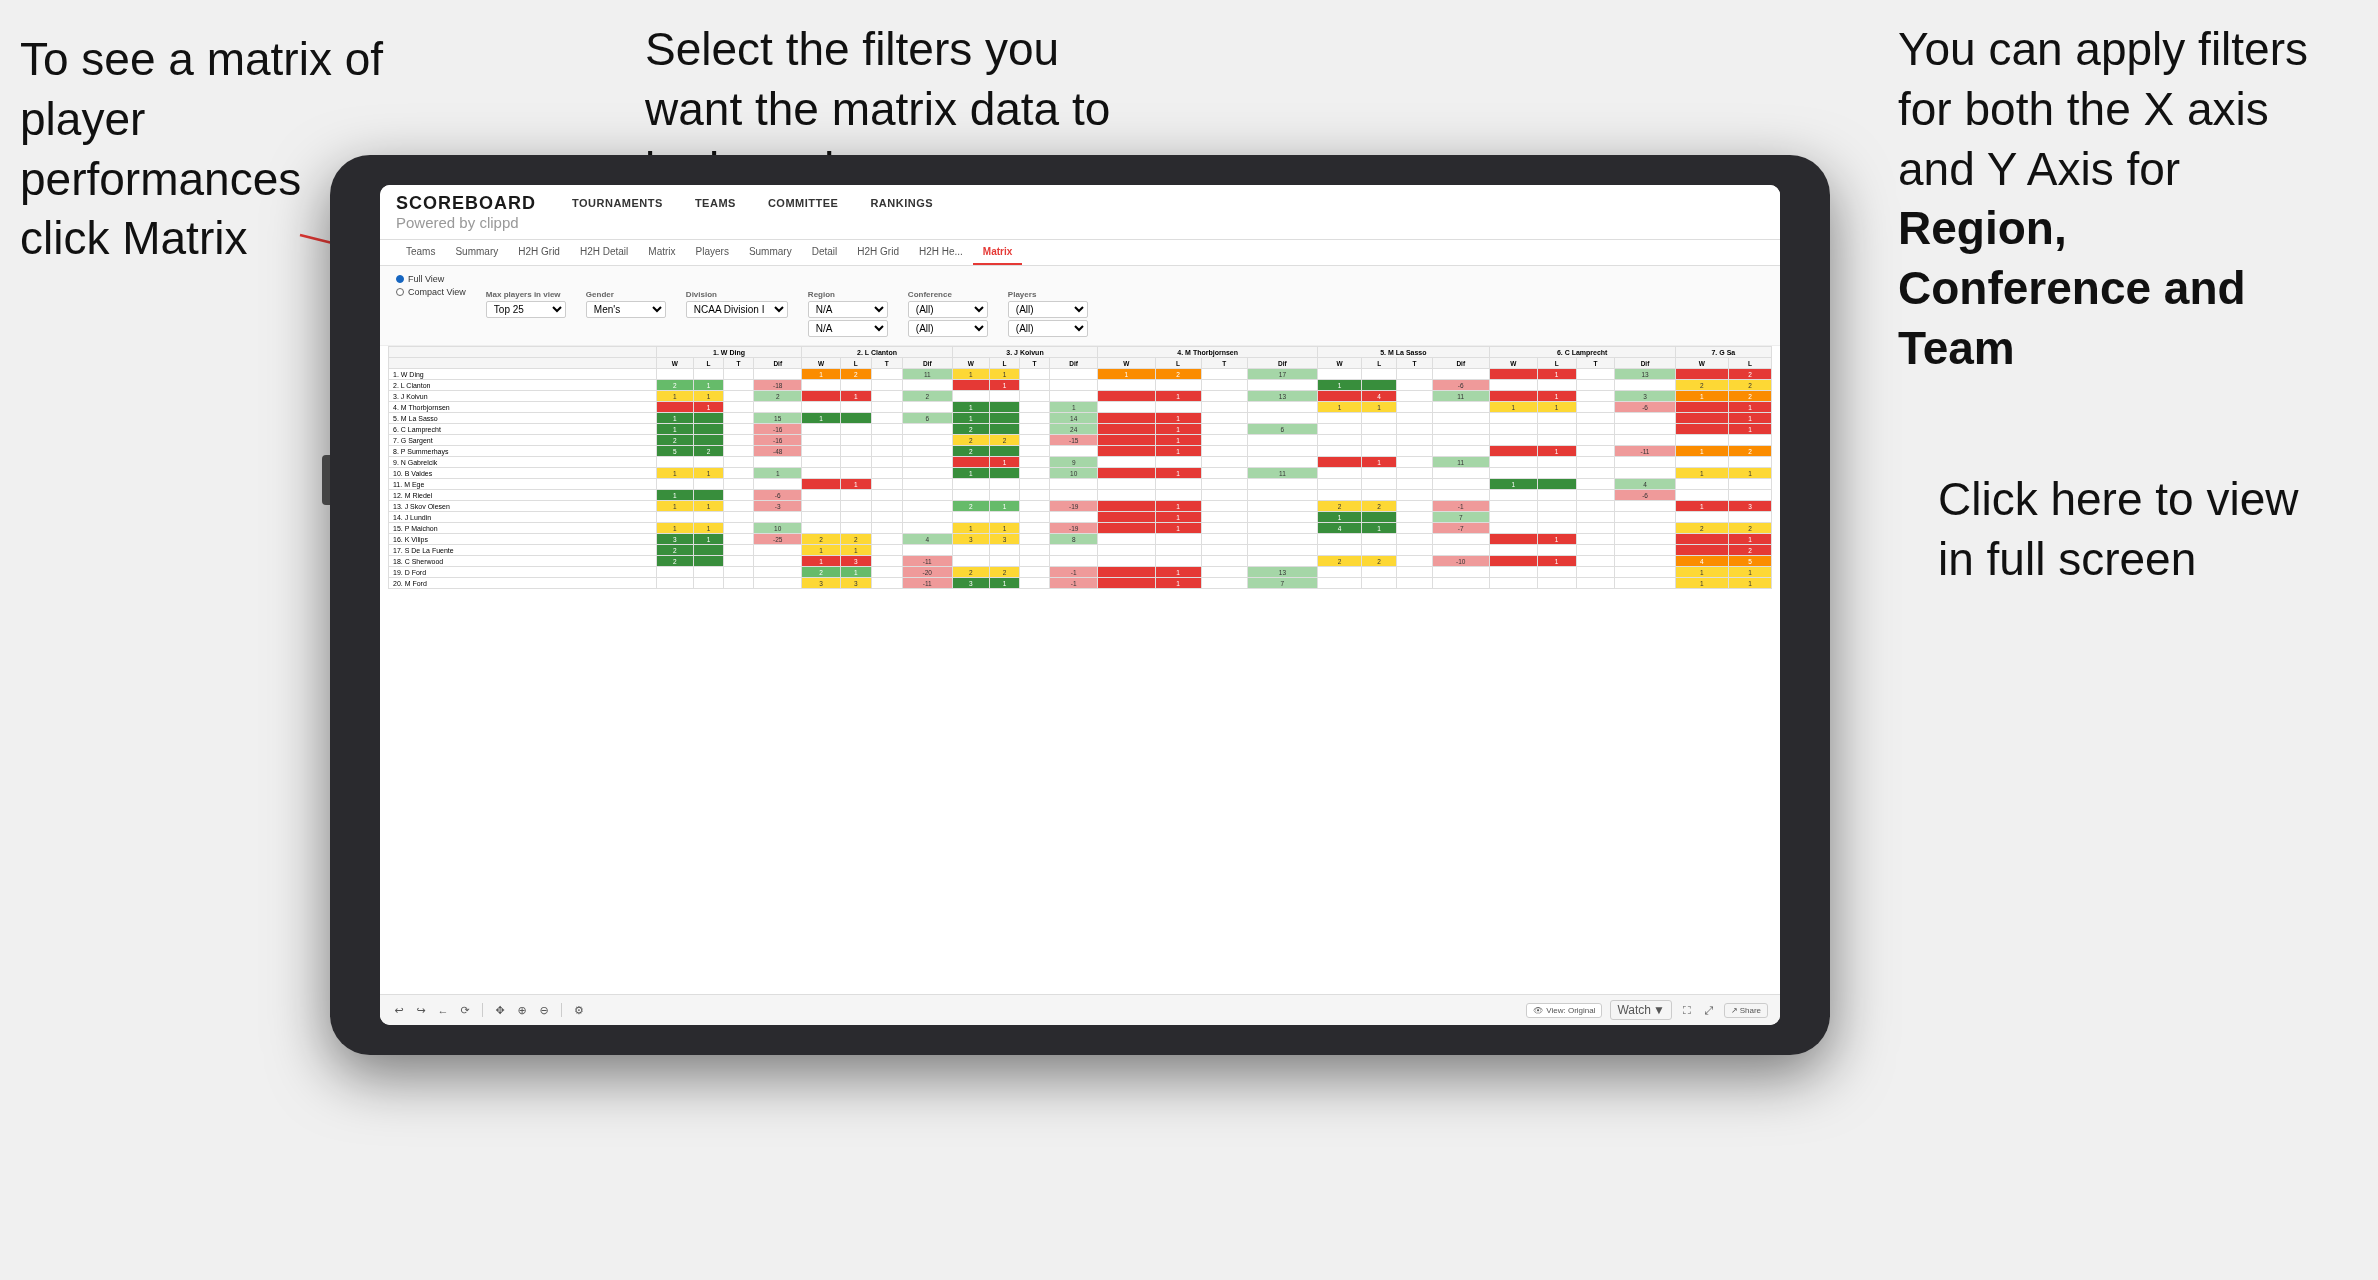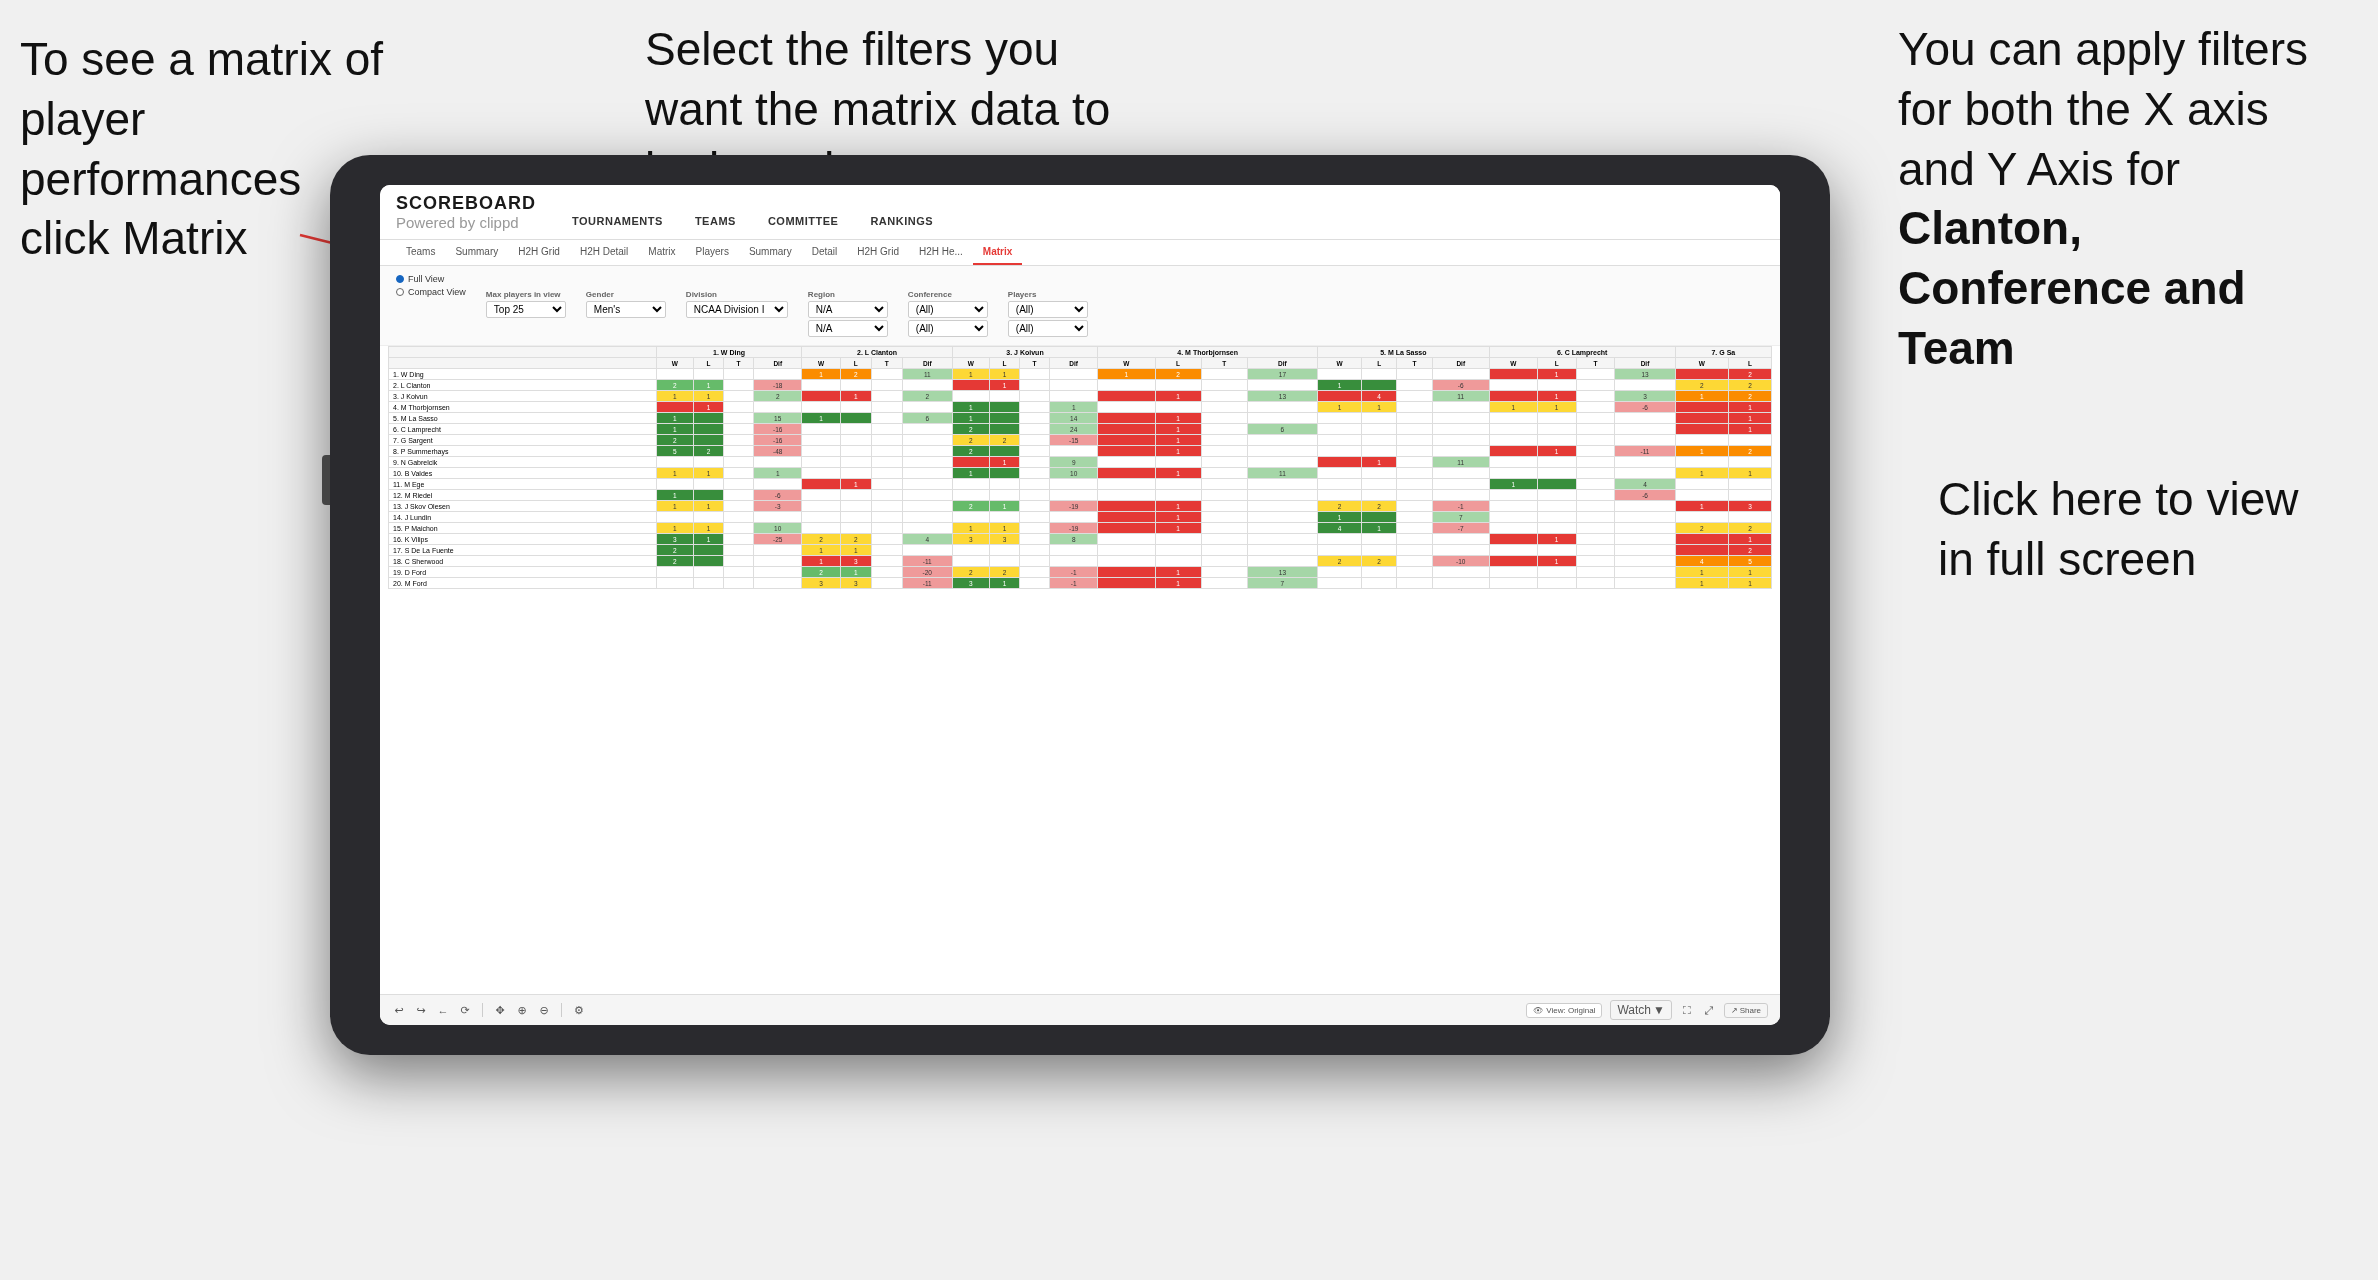--- a/index.html
+++ b/index.html
@@ -80,21 +80,21 @@
       top: 300px;
       width: 8px;
       height: 50px;
       background: #444;
       border-radius: 4px 0 0 4px;
     }
 
     
     .scoreboard-header {
       display: flex;
-      align-items: flex-end;
+      align-items: flex-start;
       padding: 8px 16px;
       background: #fff;
       border-bottom: 1px solid #ddd;
       gap: 30px;
     }
 
     .logo-area {
       display: flex;
       flex-direction: column;
       align-items: flex-start;
@@ -358,21 +358,21 @@
 
 <div class="annotation" id="ann-left">
   <span>To see a matrix of player performances click Matrix</span>
 </div>
 
 <div class="annotation" id="ann-center">
   <span>Select the filters you want the matrix data to be based on</span>
 </div>
 
 <div class="annotation" id="ann-right-top">
-  You  can apply filters for both the X axis and Y Axis for <b>Clanton, Conference and Team</b>
+  You  can apply filters for both the X axis and Y Axis for <b>Region, Conference and Team</b>
 </div>
 
 <div class="annotation" id="ann-right-bottom">
   <span>Click here to view in full screen</span>
 </div>
 
 <div class="tablet">
   <div class="tablet-button"></div>
 
   <div class="tablet-screen">

